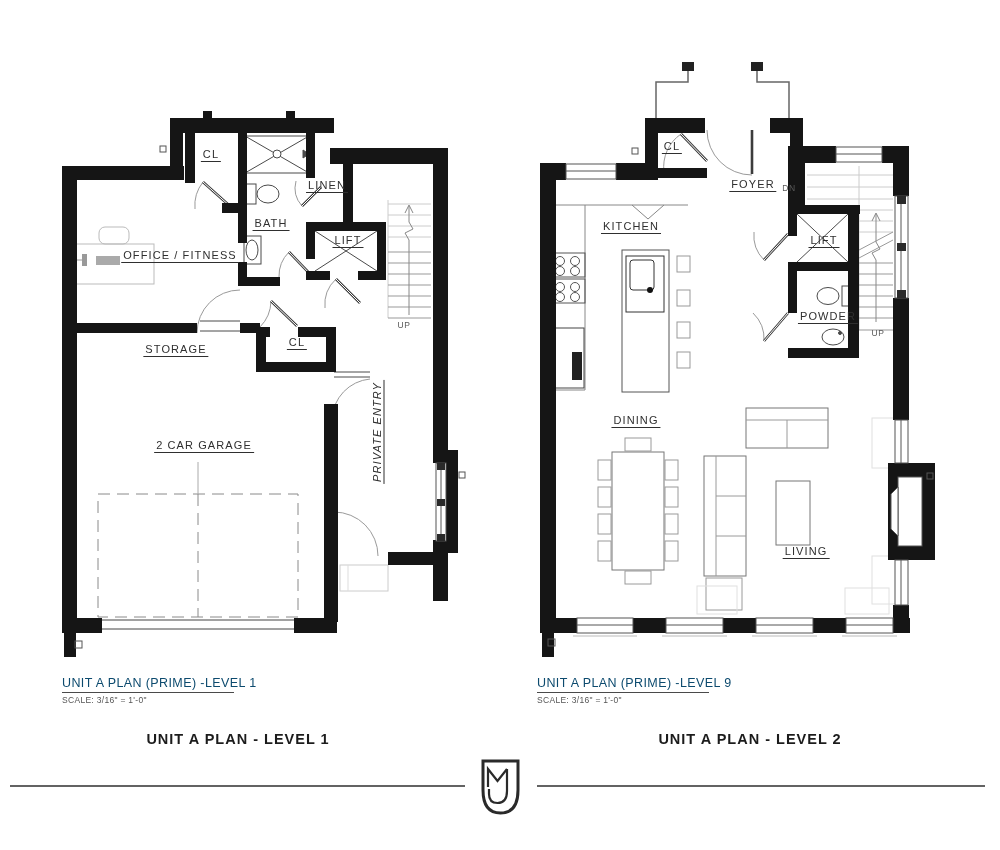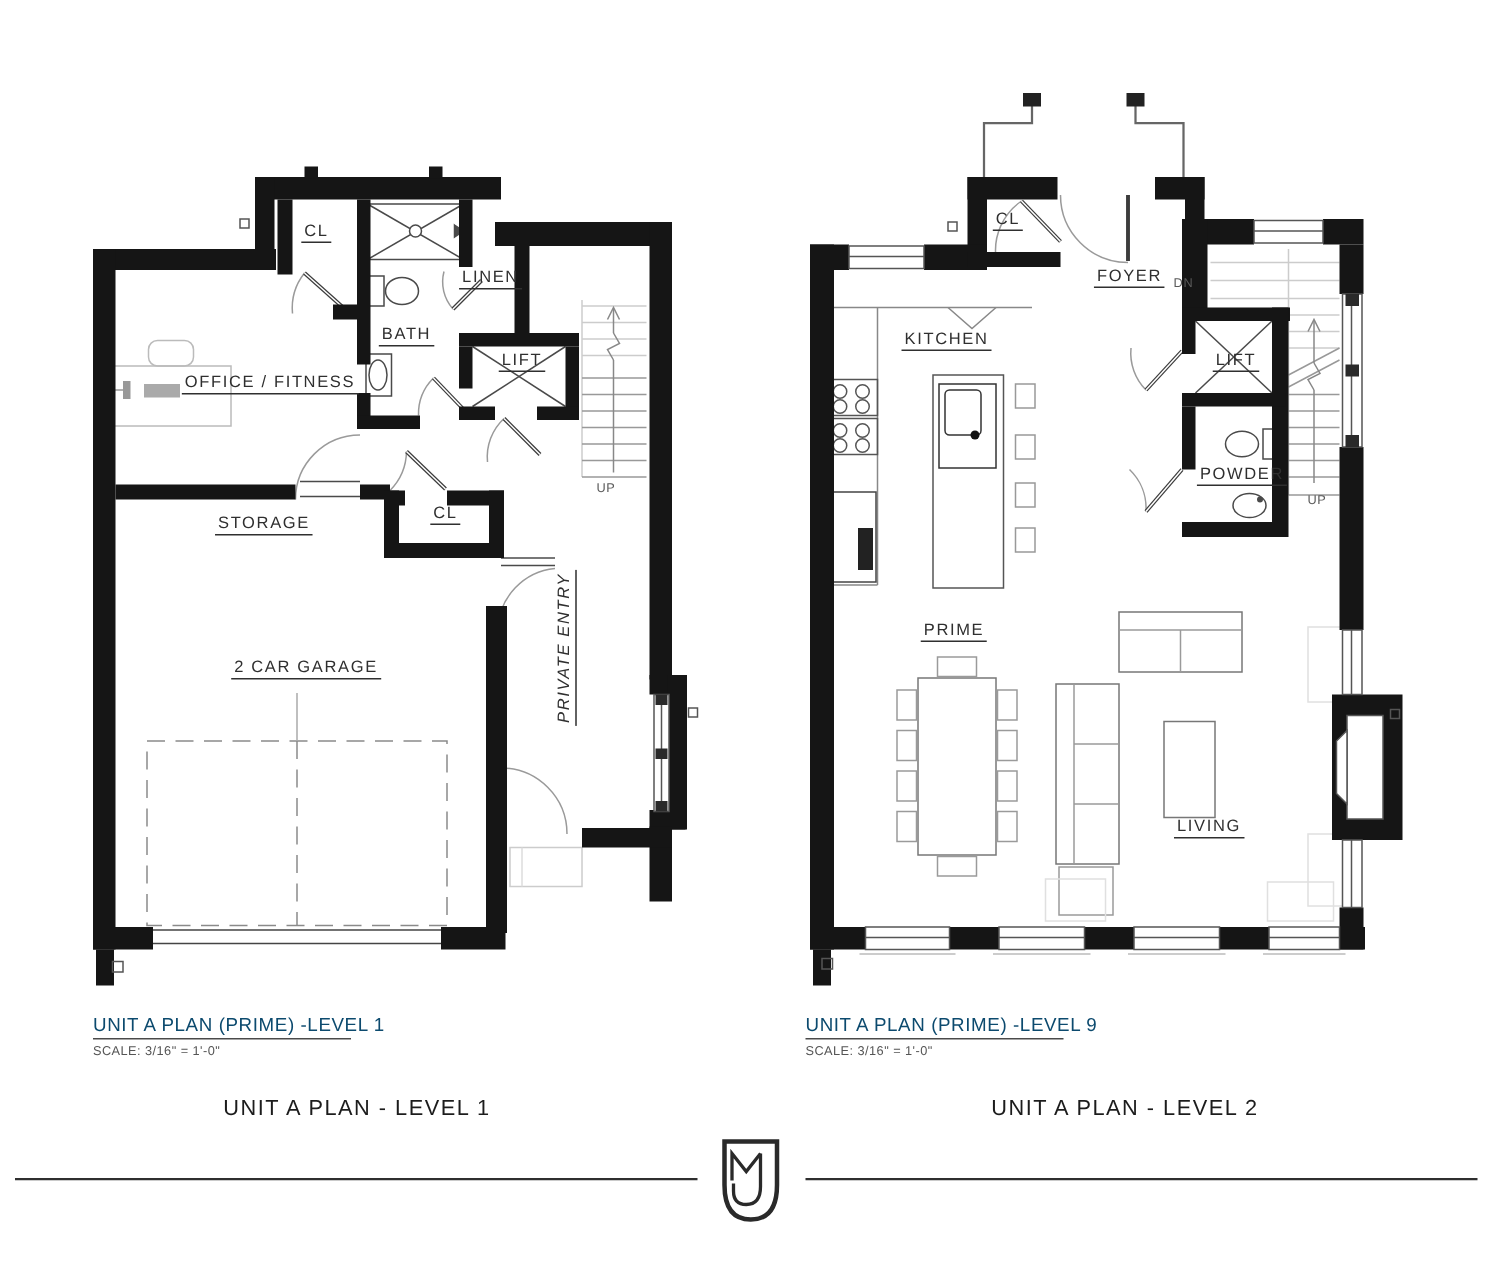--- a/index.html
+++ b/index.html
@@ -9,21 +9,21 @@
   .rlabel{position:absolute;transform:translateX(-50%);white-space:nowrap;
           font-size:11px;letter-spacing:1.1px;color:#2f2f2f;
           border-bottom:1px solid #2f2f2f;padding:0 2px 1px 2px;line-height:1;}
   .rlabel.vert{transform:translate(-50%,-50%) rotate(-90deg);font-style:italic;}
   .small-label{position:absolute;transform:translateX(-50%);white-space:nowrap;
           font-size:8.5px;letter-spacing:.5px;color:#5a5a5a;line-height:1;}
   .sheet-head{position:absolute;width:172px;}
   .sheet-title{font-size:12.5px;letter-spacing:.4px;color:#0c4a6e;
           border-bottom:1.3px solid #4a4a4a;padding-bottom:2px;white-space:nowrap;}
   .sheet-scale{font-size:8.5px;letter-spacing:.3px;color:#555;margin-top:2px;white-space:nowrap;}
-  .plan-caption{position:absolute;transform:translateX(-50%);font-size:14.5px;font-weight:400;
+  .plan-caption{position:absolute;transform:translateX(-50%);font-size:14.5px;font-weight:700;
           letter-spacing:1px;color:#1c1c1c;white-space:nowrap;text-align:right;}
 </style>
 </head>
 <body>
 
 <div class="canvas">
 
 <svg width="1000" height="850" viewBox="0 0 1000 850">
 
   <g>
@@ -381,21 +381,21 @@
 <span class="rlabel vert" style="left:378px;top:432px">PRIVATE ENTRY</span>
 <span class="small-label" style="left:404px;top:321px">UP</span>
 
 <span class="rlabel" style="left:672px;top:141px">CL</span>
 <span class="rlabel" style="left:753px;top:179px">FOYER</span>
 <span class="small-label" style="left:789px;top:184px">DN</span>
 <span class="rlabel" style="left:631px;top:221px">KITCHEN</span>
 <span class="rlabel" style="left:824px;top:235px">LIFT</span>
 <span class="rlabel" style="left:828px;top:311px">POWDER</span>
 <span class="small-label" style="left:878px;top:329px">UP</span>
-<span class="rlabel" style="left:636px;top:415px">PRIME</span>
+<span class="rlabel" style="left:636px;top:415px">DINING</span>
 <span class="rlabel" style="left:806px;top:546px">LIVING</span>
 
 <div class="sheet-head" style="left:62px;top:676px">
   <div class="sheet-title">UNIT A PLAN (PRIME) -LEVEL 1</div>
   <div class="sheet-scale">SCALE: 3/16" = 1'-0"</div>
 </div>
 <div class="sheet-head" style="left:537px;top:676px">
   <div class="sheet-title">UNIT A PLAN (PRIME) -LEVEL 9</div>
   <div class="sheet-scale">SCALE: 3/16" = 1'-0"</div>
 </div>

